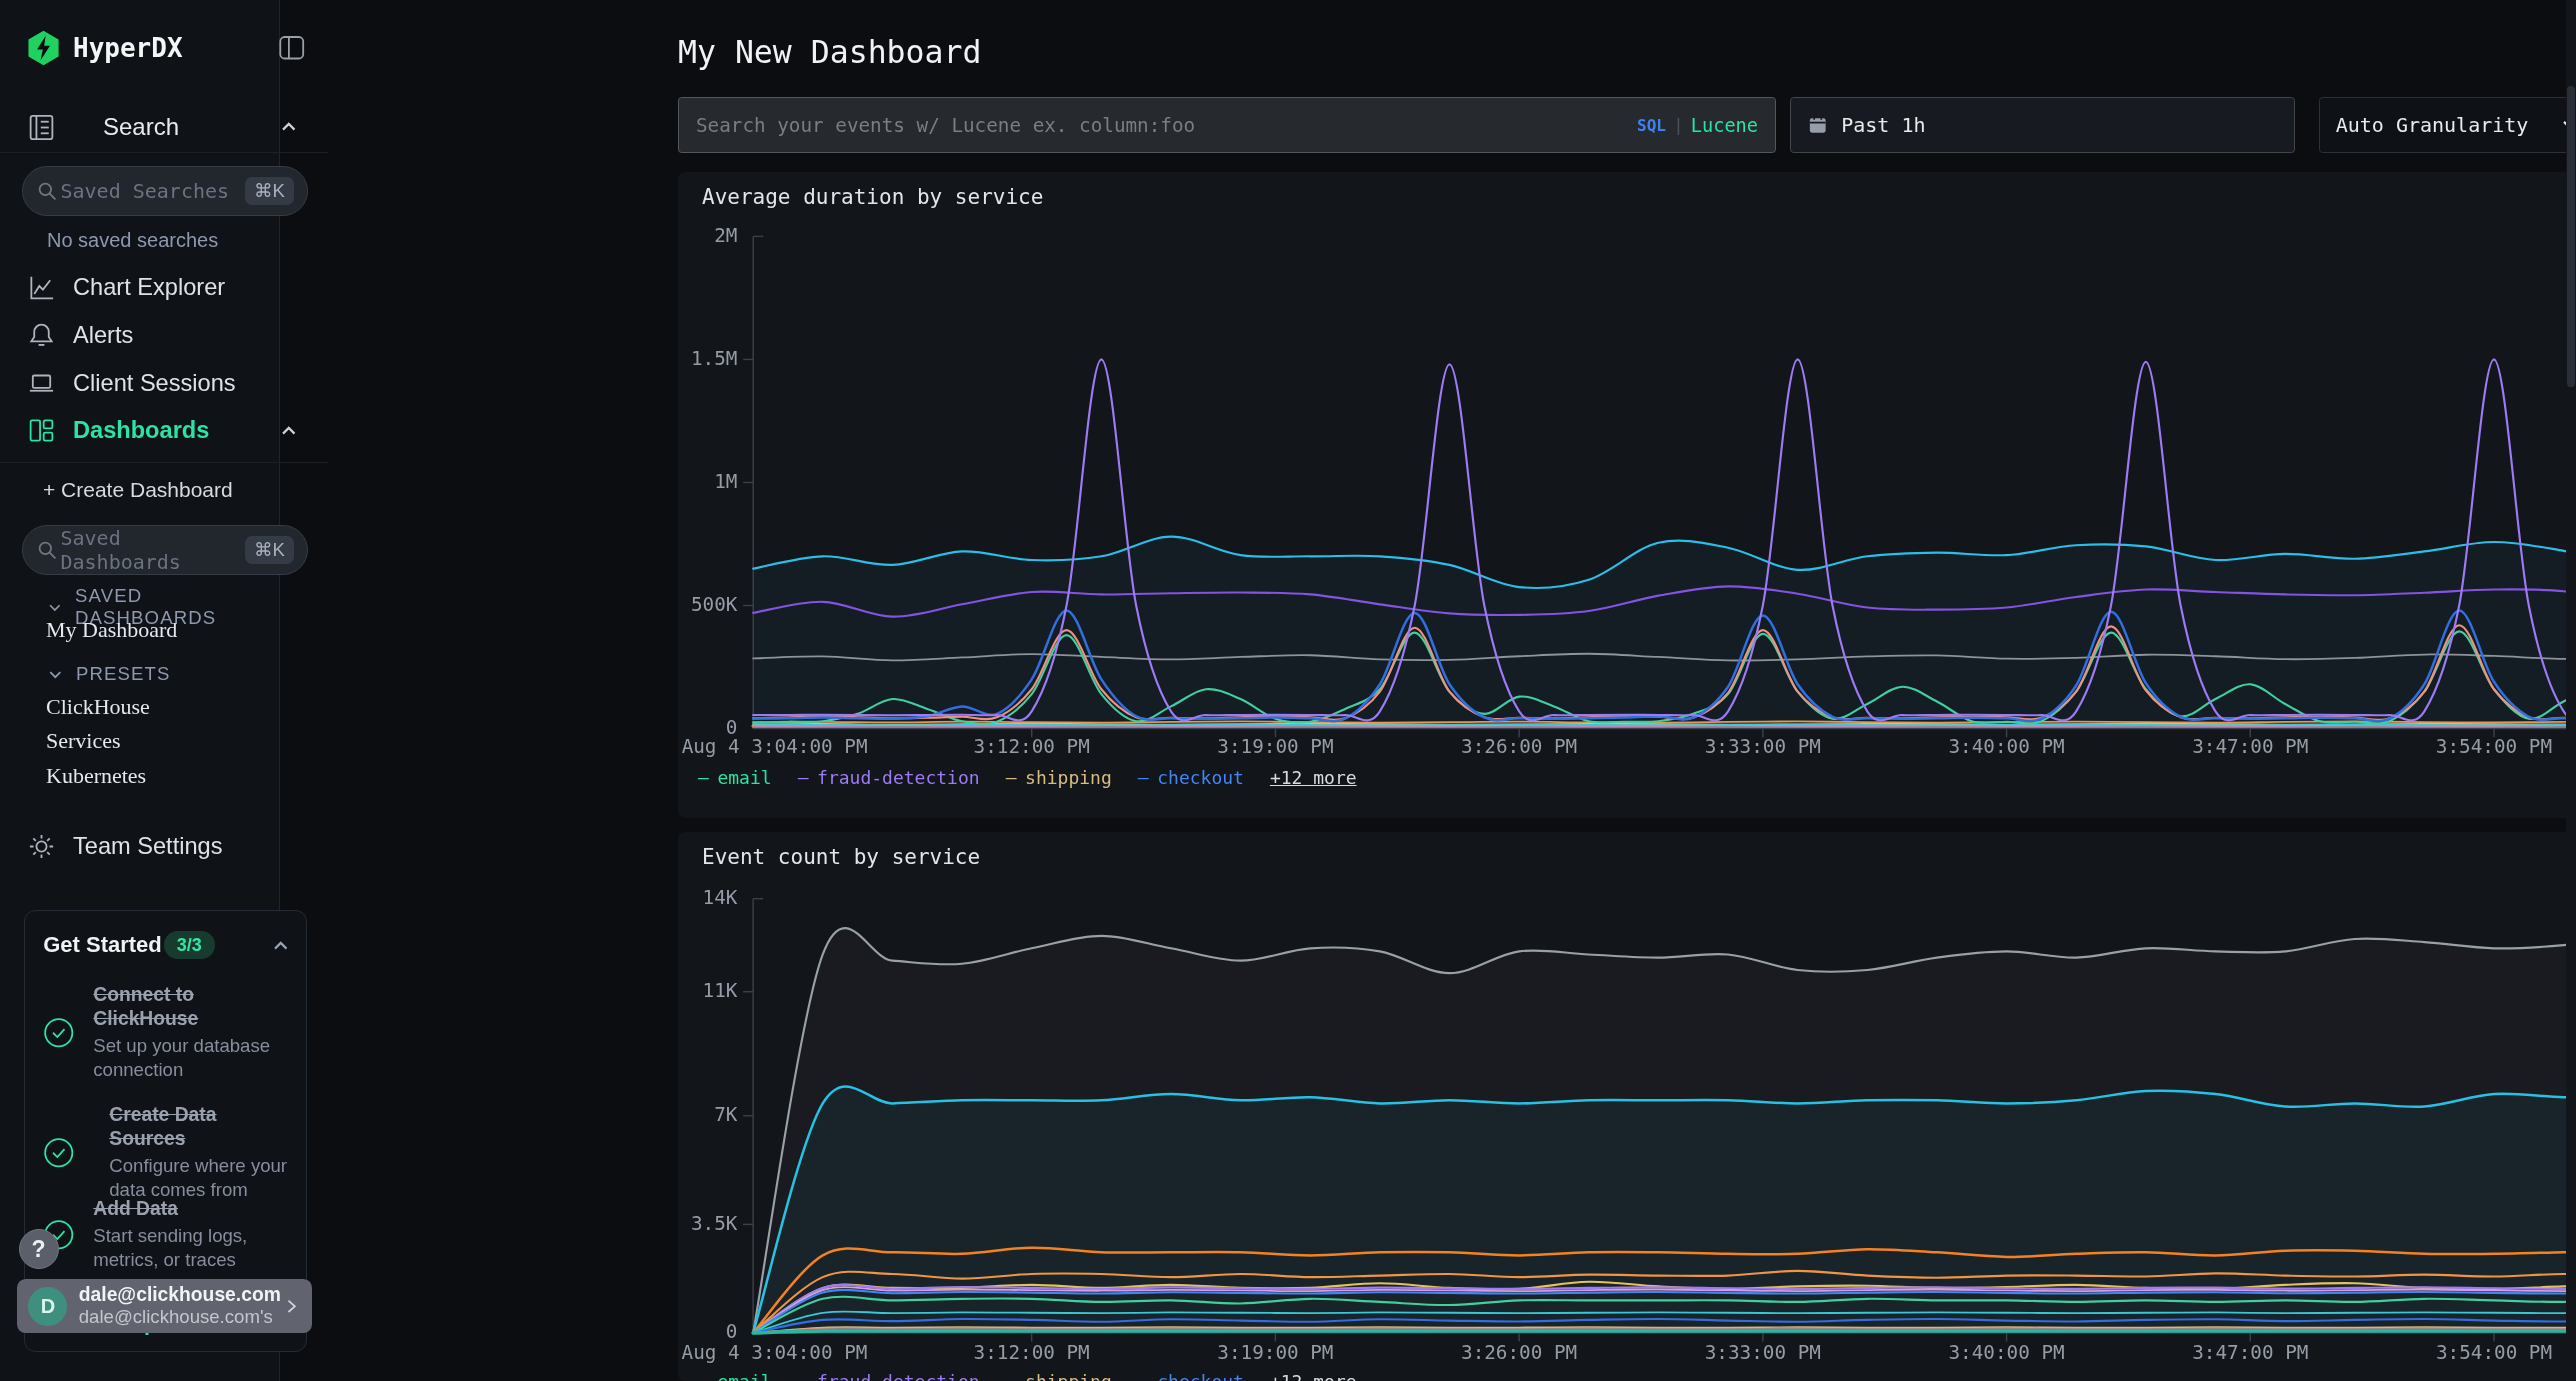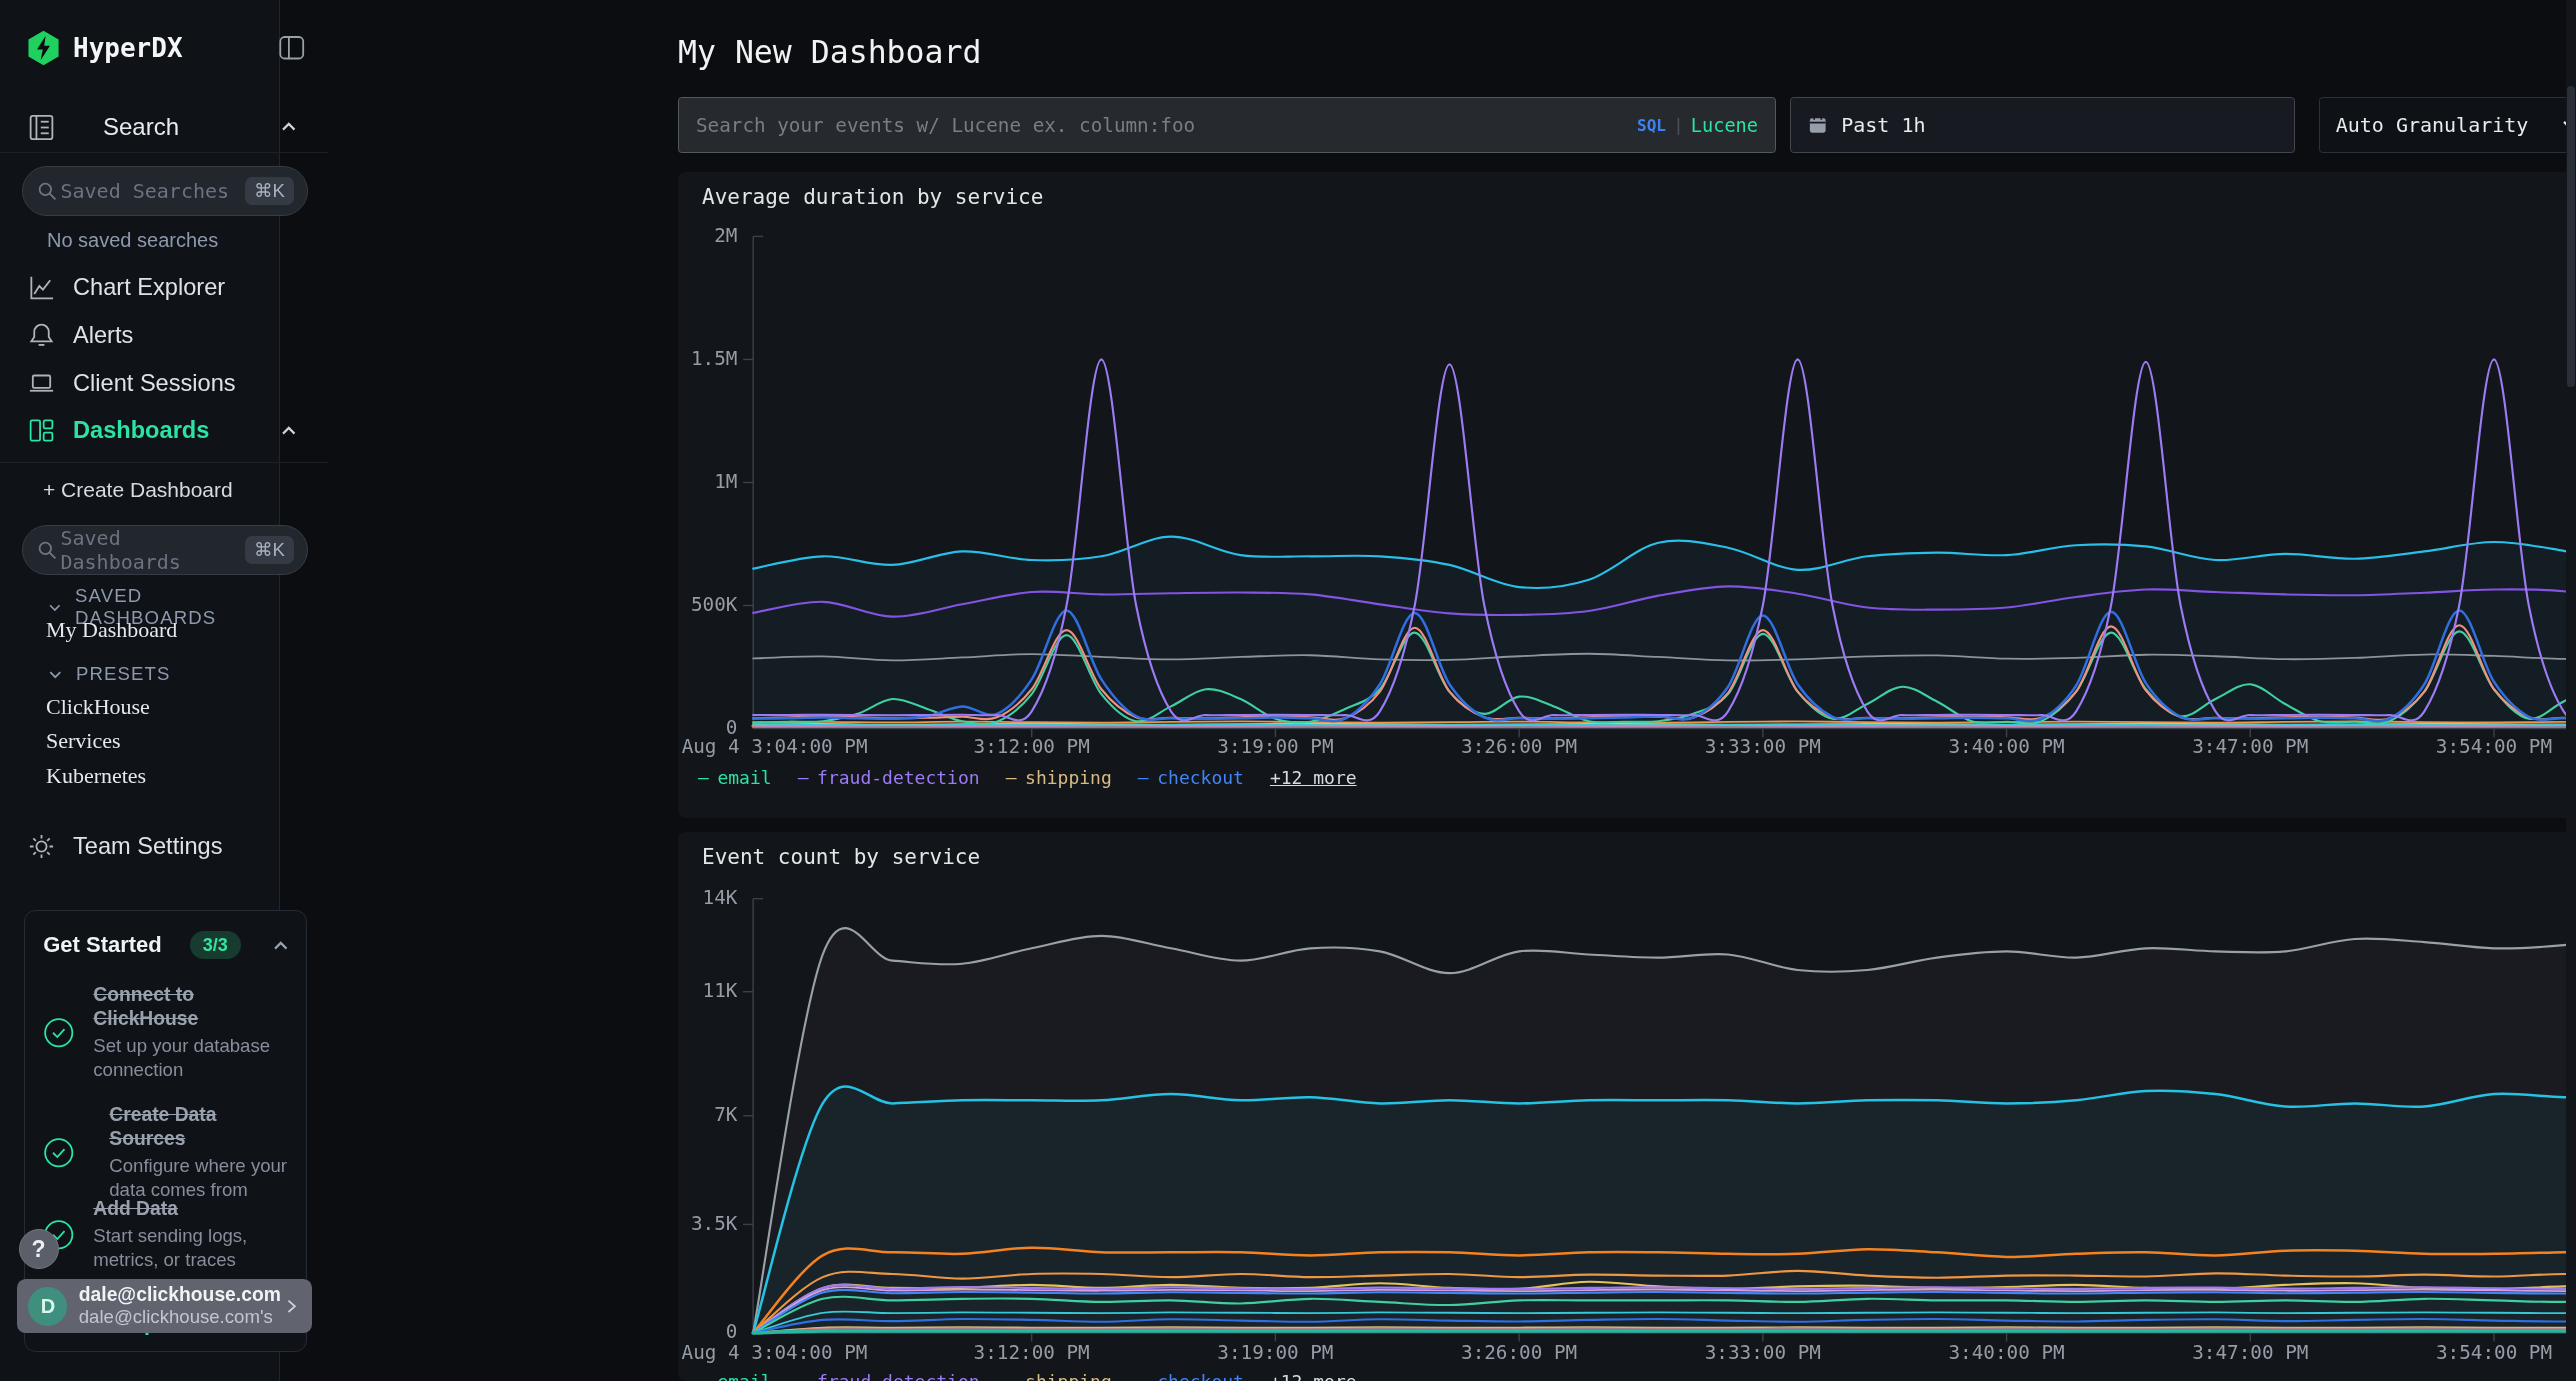--- a/index.html
+++ b/index.html
@@ -43,21 +43,21 @@
 
   .sub-link { position:absolute; left:43px; font-size:21px; color:#d7dade; cursor:pointer; }
   .cat-label { position:absolute; left:46px; font-size:18.6px; letter-spacing:1.1px; color:#8e99ad; display:flex; align-items:center; cursor:pointer; }
   .cat-label svg { margin-right:11.4px; }
   .dash-link { position:absolute; left:46px; font-size:22px; color:#e5e8ec; cursor:pointer;font-family:Liberation Serif, serif; }
 
   .get-started { position:absolute; left:23.6px; top:910px; width:283px; height:442px;
     border:0.7px solid #262c35; border-radius:11.4px; background:#0f1318; }
   .gs-header { position:absolute; left:18.6px; top:18.6px; right:14.3px; height:31.5px; display:flex; align-items:center; }
   .gs-title { font-size:22px; font-weight:bold; color:#f0f2f4; }
-  .gs-pill { margin-left:28px; background:#173c2f; color:#35e3a2; font-weight:bold; font-size:18px; border-radius:15.7px; padding:3.6px 13px; }
+  .gs-pill { margin-left:2px; background:#173c2f; color:#35e3a2; font-weight:bold; font-size:18px; border-radius:15.7px; padding:3.6px 13px; }
   .gs-chev { margin-left:auto; width:21.5px; height:21.5px; cursor:pointer; }
   .gs-item { position:absolute; left:18.6px; right:11.4px; display:flex; }
   .gs-check { width:31.5px; height:31.5px; flex:0 0 auto; margin-right:18.6px; align-self:center; }
   .gs-titleline { font-size:19.3px; font-weight:bold; color:#99a1ad; text-decoration:line-through; line-height:1.25; }
   .gs-desc { font-size:18.6px; color:#878d9b; line-height:1.3; margin-top:2.9px; }
 
   .getsetup { position:absolute; left:52px; top:1311px; font-size:21.5px; font-weight:bold; color:#2be3a2; z-index:1; }
 
   .help-btn { position:absolute; left:18.6px; top:1229px; width:40px; height:40px; border-radius:50%;
     background:#5b5f6a; border:1.4px solid #70757f; color:#eceef2; font-weight:bold; font-size:23px;

